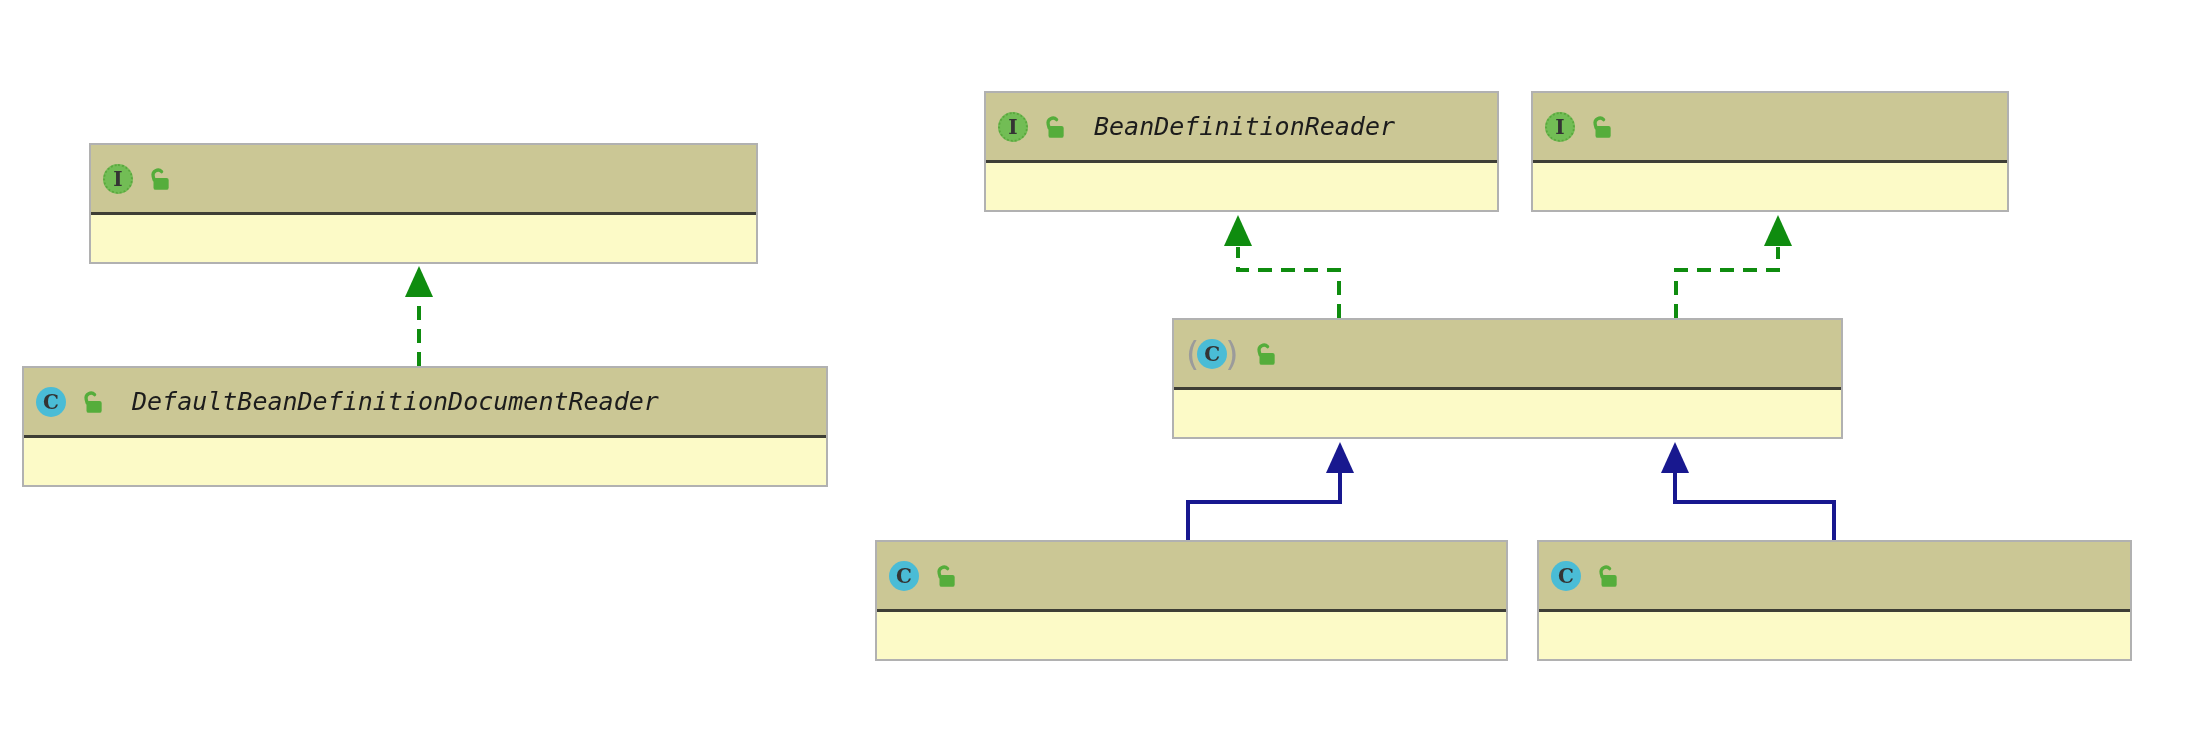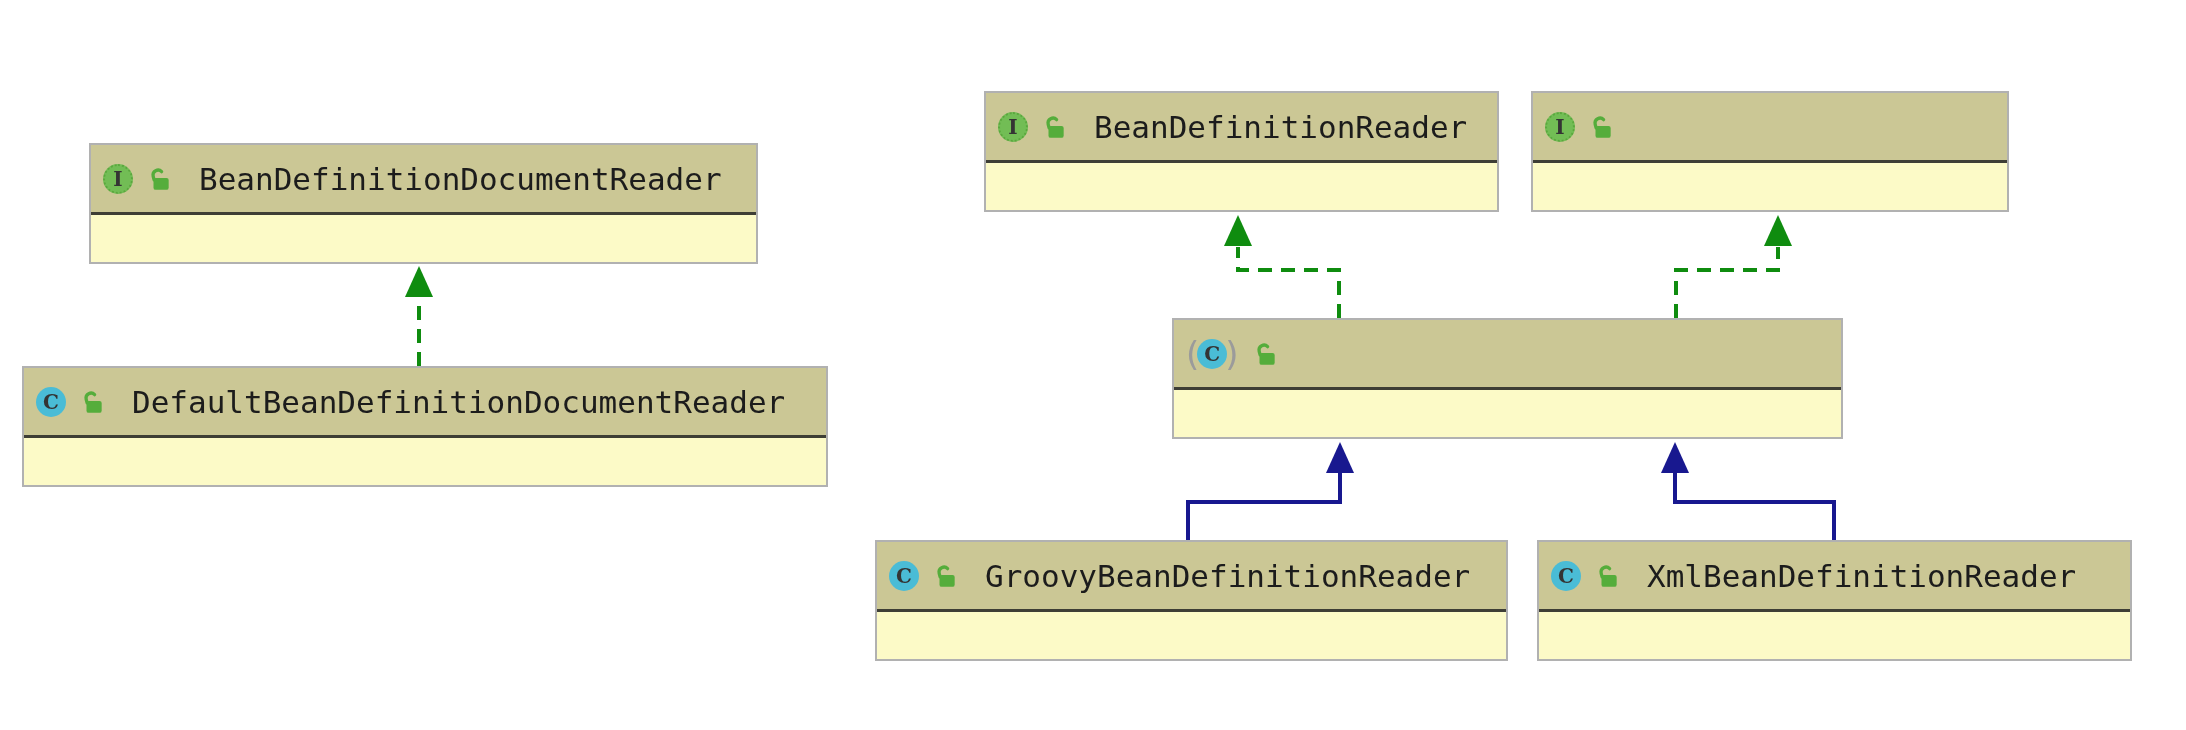--- a/index.html
+++ b/index.html
@@ -36,25 +36,26 @@
     background:var(--box_header_bg);
     border-bottom:3px solid var(--header_separator);
     display:flex;
     align-items:center;
     padding-left:12px;
     box-sizing:border-box;
     white-space:nowrap;
   }
   .uml-body{height:47px;background:var(--box_body_bg);}
   .uml-title{
-    font-size:31px;
+    font-size:25px;
     font-weight:500;
     color:var(--title_text);
     letter-spacing:0px;
     margin-left:26px;
+    font-style:italic;
   }
   .icon-circle{
     width:30px;height:30px;
     border-radius:50%;
     display:inline-flex;
     align-items:center;
     justify-content:center;
     font-family:"DejaVu Serif","Liberation Serif",serif;
     font-size:20px;
     font-weight:700;
@@ -110,21 +111,20 @@
 
   <div class="uml-box" style="left:89px;top:143px;width:669px;">
     <div class="uml-header">
       <span class="icon-circle icon-interface">I</span>
       <span class="lock">
         <svg width="26" height="26" viewBox="0 0 24 24">
             <path d="M6.5 11.5 V8 a4.6 4.6 0 0 1 8.6 -2.2" stroke="#55ad3b" stroke-width="3" fill="none" stroke-linecap="round" transform="rotate(-14 12 12)"></path>
             <rect x="6" y="11" width="14" height="11" rx="2" fill="#55ad3b"></rect>
           </svg>
       </span>
-      <span class="uml-title">BeanDefinitionDocumentReader</span>
     </div>
     <div class="uml-body"></div>
   </div>
 
   <div class="uml-box" style="left:22px;top:366px;width:806px;">
     <div class="uml-header">
       <span class="icon-circle icon-class">C</span>
       <span class="lock">
         <svg width="26" height="26" viewBox="0 0 24 24">
             <path d="M6.5 11.5 V8 a4.6 4.6 0 0 1 8.6 -2.2" stroke="#55ad3b" stroke-width="3" fill="none" stroke-linecap="round" transform="rotate(-14 12 12)"></path>
@@ -182,32 +182,30 @@
 
   <div class="uml-box" style="left:875px;top:540px;width:633px;">
     <div class="uml-header">
       <span class="icon-circle icon-class">C</span>
       <span class="lock">
         <svg width="26" height="26" viewBox="0 0 24 24">
             <path d="M6.5 11.5 V8 a4.6 4.6 0 0 1 8.6 -2.2" stroke="#55ad3b" stroke-width="3" fill="none" stroke-linecap="round" transform="rotate(-14 12 12)"></path>
             <rect x="6" y="11" width="14" height="11" rx="2" fill="#55ad3b"></rect>
           </svg>
       </span>
-      <span class="uml-title">GroovyBeanDefinitionReader</span>
     </div>
     <div class="uml-body"></div>
   </div>
 
   <div class="uml-box" style="left:1537px;top:540px;width:595px;">
     <div class="uml-header">
       <span class="icon-circle icon-class">C</span>
       <span class="lock">
         <svg width="26" height="26" viewBox="0 0 24 24">
             <path d="M6.5 11.5 V8 a4.6 4.6 0 0 1 8.6 -2.2" stroke="#55ad3b" stroke-width="3" fill="none" stroke-linecap="round" transform="rotate(-14 12 12)"></path>
             <rect x="6" y="11" width="14" height="11" rx="2" fill="#55ad3b"></rect>
           </svg>
       </span>
-      <span class="uml-title">XmlBeanDefinitionReader</span>
     </div>
     <div class="uml-body"></div>
   </div>
 
 </div>
 
 </body></html>

